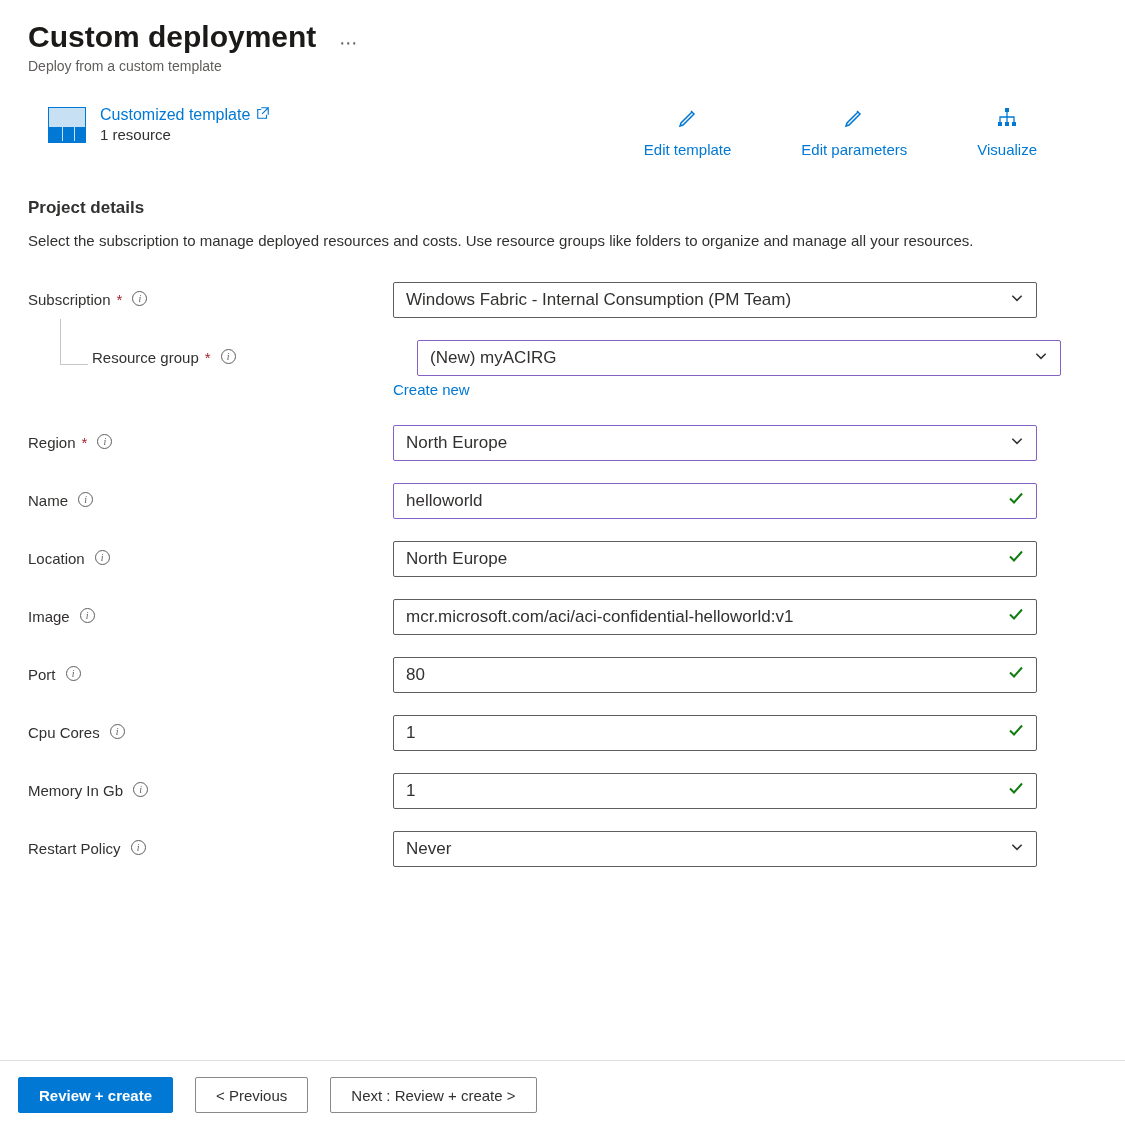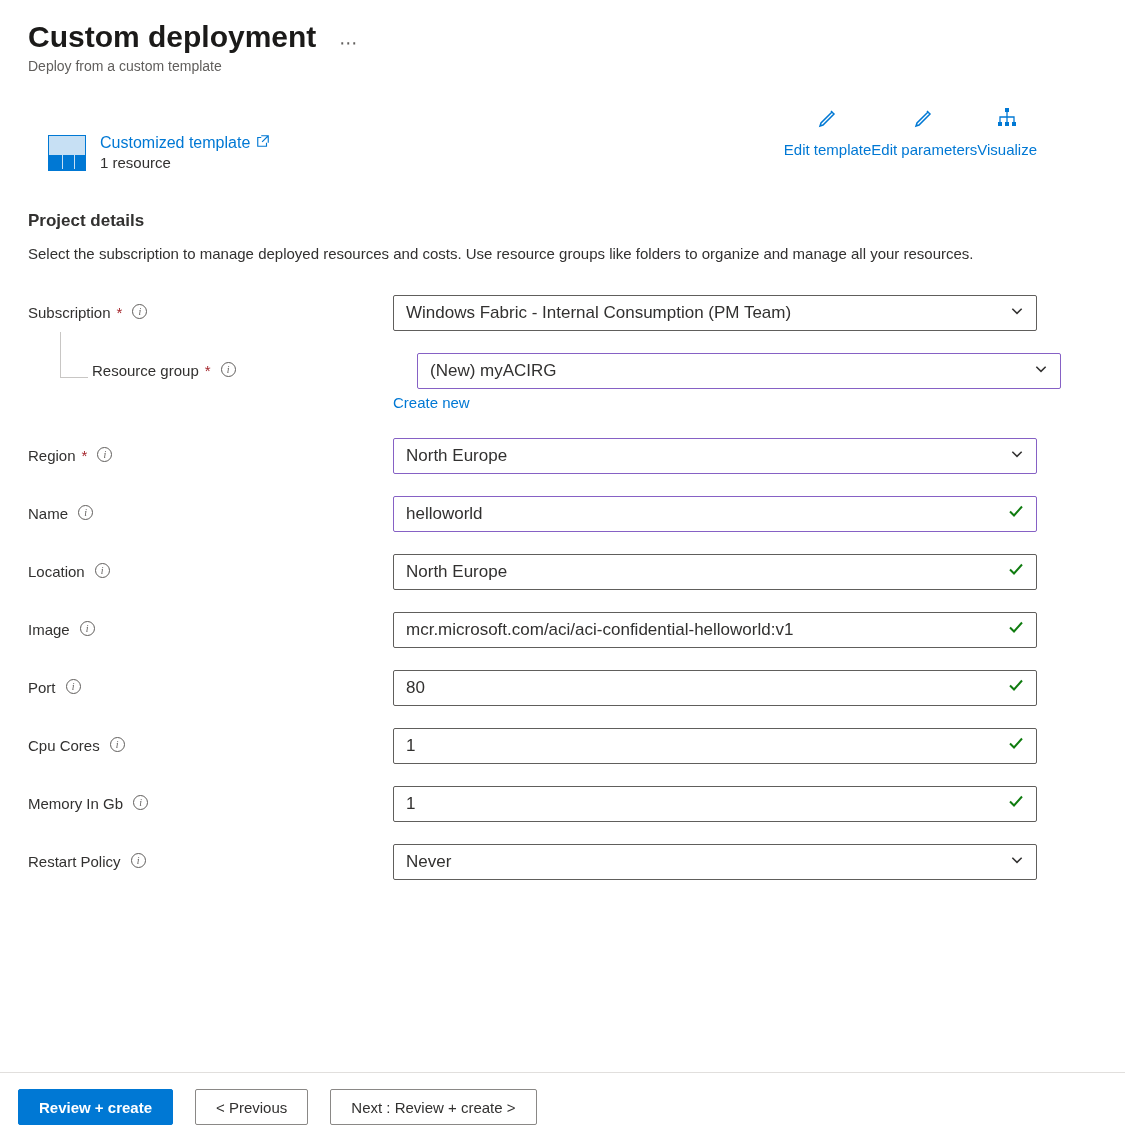--- a/index.html
+++ b/index.html
@@ -37,21 +37,20 @@
       display: flex;
       align-items: flex-start;
       justify-content: space-between;
       padding-left: 20px;
       margin-bottom: 40px;
     }
     .template-box {
       display: flex;
       align-items: center;
       gap: 14px;
-      margin-top: 28px;
     }
     .template-icon {
       width: 38px;
       height: 36px;
       background: linear-gradient(to bottom, #c7e0f4 0%, #c7e0f4 55%, #0078d4 55%, #0078d4 100%);
       border: 1px solid #0078d4;
       position: relative;
     }
     .template-icon::before {
       content: '';
@@ -80,20 +79,21 @@
       gap: 6px;
     }
     .popout-icon svg { width: 14px; height: 14px; }
     .resource-count {
       color: #323130;
       font-size: 15px;
       margin-top: 2px;
     }
     .action-buttons {
       display: flex;
+      gap: 70px;
       padding-right: 60px;
     }
     .action-btn {
       display: flex;
       flex-direction: column;
       align-items: center;
       gap: 8px;
       color: #0078d4;
       cursor: pointer;
       font-size: 15px;
@@ -197,21 +197,21 @@
       margin-top: 4px;
       cursor: pointer;
     }
     .link-below-row {
       margin-left: 365px;
       margin-bottom: 26px;
     }
 
     .footer-bar {
       position: absolute;
-      bottom: 0;
+      bottom: 12px;
       left: 0;
       right: 0;
       border-top: 1px solid #e1dfdd;
       padding: 16px 18px;
       display: flex;
       gap: 22px;
       background: #fff;
     }
     .btn {
       height: 36px;

